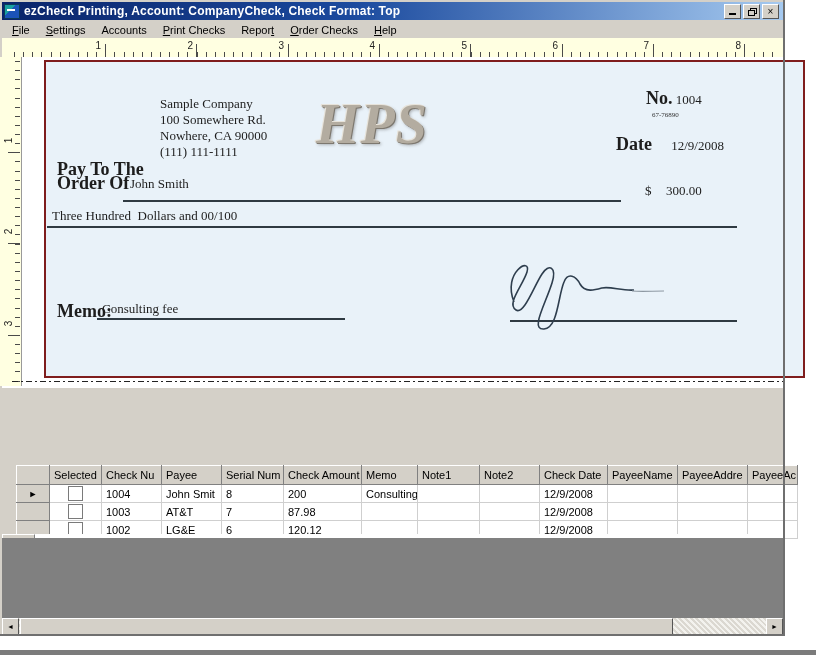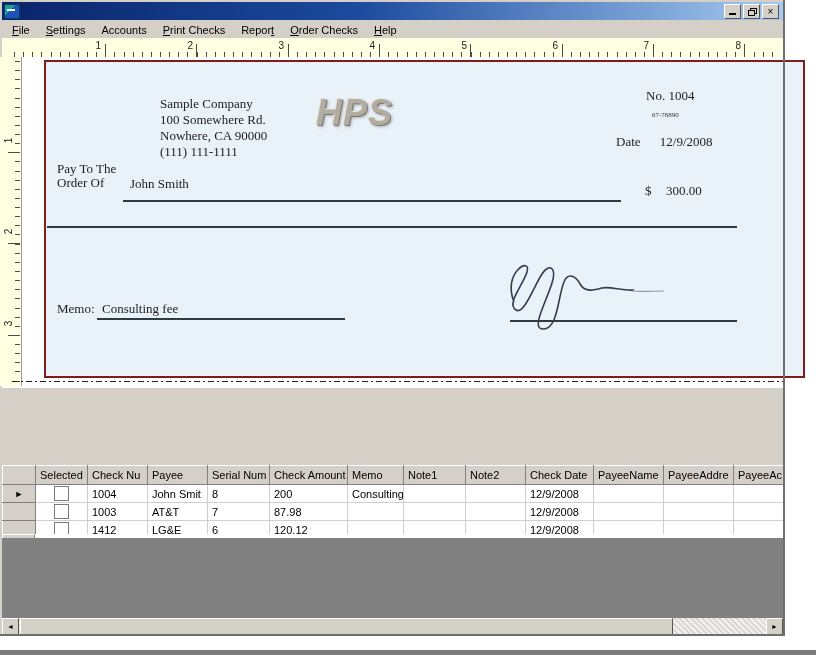--- a/index.html
+++ b/index.html
@@ -51,38 +51,38 @@
           background:repeating-linear-gradient(180deg,#4a4a4a 0 1px,transparent 1px 91.3px);}
   .vnum{position:absolute;left:2px;width:12px;text-align:center;font-size:10px;color:#222;
         transform:rotate(-90deg);}
 
   
   .check{position:absolute;left:44px;top:60px;width:761px;height:318px;background:#e9f2f9;
          border:2px solid #7f1d1d;box-sizing:border-box;
          font-family:"Liberation Serif","DejaVu Serif",serif;color:#1d1d1d;}
   .check .abs{position:absolute;}
   .addr{font-size:13px;line-height:16px;}
-  .logo{font-style:italic;font-weight:900;font-size:36px;letter-spacing:1px;
-        font-family:Liberation Sans, sans-serif;color:#b3aca0;
+  .logo{font-style:italic;font-weight:900;font-size:56px;letter-spacing:1px;
+        font-family:Liberation Serif, serif;color:#b3aca0;
         text-shadow:-1px -1px 0 #e7e3da,1px 1px 0 #7d786f,2px 2px 3px rgba(100,100,100,.45);}
-  .blabel{font-weight:normal;font-size:13px;}
+  .blabel{font-weight:bold;font-size:18px;}
   .bline{position:absolute;height:2px;background:#2f3a42;}
   .fraction{font-size:7px;color:#333;}
   .micr{font-family:"DejaVu Sans Mono","DejaVu Sans",monospace;font-weight:bold;font-size:14px;
         letter-spacing:2px;color:#222;}
   .dashline{position:absolute;left:12px;top:381px;width:771px;height:1px;
         background:repeating-linear-gradient(90deg,#222 0 6px,transparent 6px 9px,#222 9px 11px,transparent 11px 14px);}
 
   
   .actions{position:absolute;left:2px;top:388px;width:781px;height:60px;background:#d4d0c8;}
 
   
   .navybar{position:absolute;left:2px;top:448px;width:781px;height:17px;background:#0e1e6b;
            color:#fff;font-weight:bold;font-size:12px;display:flex;align-items:center;padding-left:7px;box-sizing:border-box;}
-  .grid{position:absolute;left:2px;top:465px;width:781px;border-collapse:collapse;table-layout:fixed;padding-left:18px;}
+  .grid{position:absolute;left:16px;top:465px;width:781px;border-collapse:collapse;table-layout:fixed;padding-left:18px;}
   .grid th{background:#d4d0c8;font-weight:normal;font-size:11px;text-align:left;padding:2px 4px;
            border:1px solid;border-color:#fff #808080 #808080 #fff;height:14px;
            white-space:nowrap;overflow:hidden;}
   .grid td{background:#fff;font-size:11px;padding:1px 4px;height:14px;
            border-right:1px solid #cfcfcf;border-bottom:1px solid #cfcfcf;
            white-space:nowrap;overflow:hidden;}
   .grid td.rowsel{background:#d4d0c8;border:1px solid;border-color:#fff #808080 #808080 #fff;
            text-align:center;font-size:9px;padding:0;color:#000;}
   .cbx{width:13px;height:13px;background:#fff;border:1px solid #7a7a7a;margin:0 auto;}
   .rowsel-stub{position:absolute;left:2px;top:534px;width:33px;height:9px;background:#d4d0c8;
@@ -102,20 +102,21 @@
   .bottom-band{position:absolute;left:0;top:650px;width:816px;height:5px;background:#7b7b7b;}
 </style>
 </head>
 <body>
 
 <div class="screen">
   <div class="window">
 
     <div class="titlebar">
       <div class="app-icon"></div>
+      <div class="title-text">ezCheck Printing, Account: CompanyCheck, Check Format: Top</div>
       <div class="win-controls">
         <div class="wbtn">
             <div class="glyph-min"></div>
           </div>
         <div class="wbtn">
             <div class="glyph-restore"></div>
           </div>
         <div class="wbtn">
             <span>×</span>
           </div>
@@ -172,20 +173,21 @@
         <span style="margin-left:16px">12/9/2008</span>
       </div>
       <div class="abs blabel" style="left:11px;top:100px;line-height:14px">
         <div>Pay To The</div>
         <div>Order Of</div>
       </div>
       <div class="abs" style="left:84px;top:114px;font-size:13px">John Smith</div>
       <div class="bline" style="left:77px;top:138px;width:498px"></div>
       <div class="abs" style="left:599px;top:121px;font-size:13px">$</div>
       <div class="abs" style="left:620px;top:121px;font-size:13px">300.00</div>
+      <div class="abs" style="left:6px;top:146px;font-size:13px;white-space:pre">Three Hundred  Dollars and 00/100</div>
       <div class="bline" style="left:1px;top:164px;width:690px"></div>
       <div class="abs blabel" style="left:11px;top:239px">Memo:</div>
       <div class="abs" style="left:56px;top:239px;font-size:13px">Consulting fee</div>
       <div class="bline" style="left:51px;top:256px;width:248px"></div>
       <div class="bline" style="left:464px;top:258px;width:227px"></div>
       <svg class="abs" style="left:446px;top:188px" width="180" height="82" viewBox="0 0 180 82">
         <path d="M22,52 C10,22 40,6 35,22 C31,35 14,54 24,60 C32,65 42,36 50,24 C57,13 65,17 60,33 C53,55 38,80 52,79 C66,78 66,46 72,32 C76,22 84,26 88,34 C93,43 103,40 110,38 C118,36 130,41 142,40" fill="none" stroke="#2e3e4e" stroke-width="1.6"></path>
         <path d="M140,41 C150,42 160,41 172,41" fill="none" stroke="#8d98a2" stroke-width="1.2"></path>
       </svg>
     </div>
@@ -272,21 +274,21 @@
           <td>12/9/2008</td>
           <td></td>
           <td></td>
           <td></td>
         </tr>
         <tr>
           <td class="rowsel"></td>
           <td>
               <div class="cbx"></div>
             </td>
-          <td>1412</td>
+          <td>1002</td>
           <td>LG&amp;E</td>
           <td>6</td>
           <td>120.12</td>
           <td></td>
           <td></td>
           <td></td>
           <td>12/9/2008</td>
           <td></td>
           <td></td>
           <td></td>

